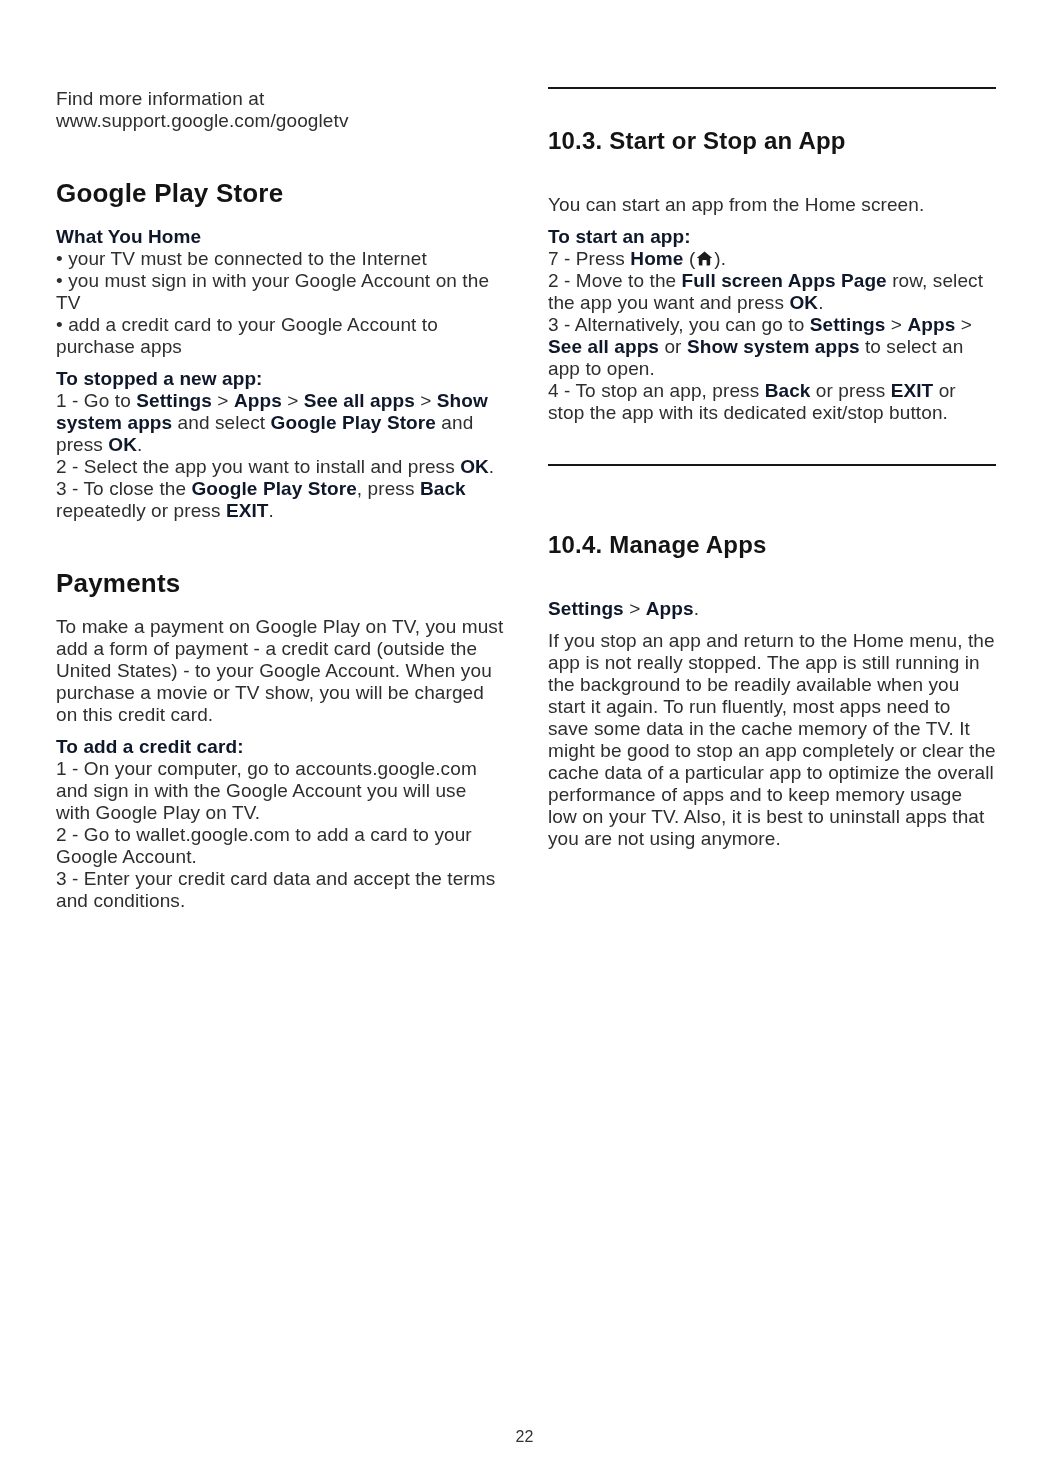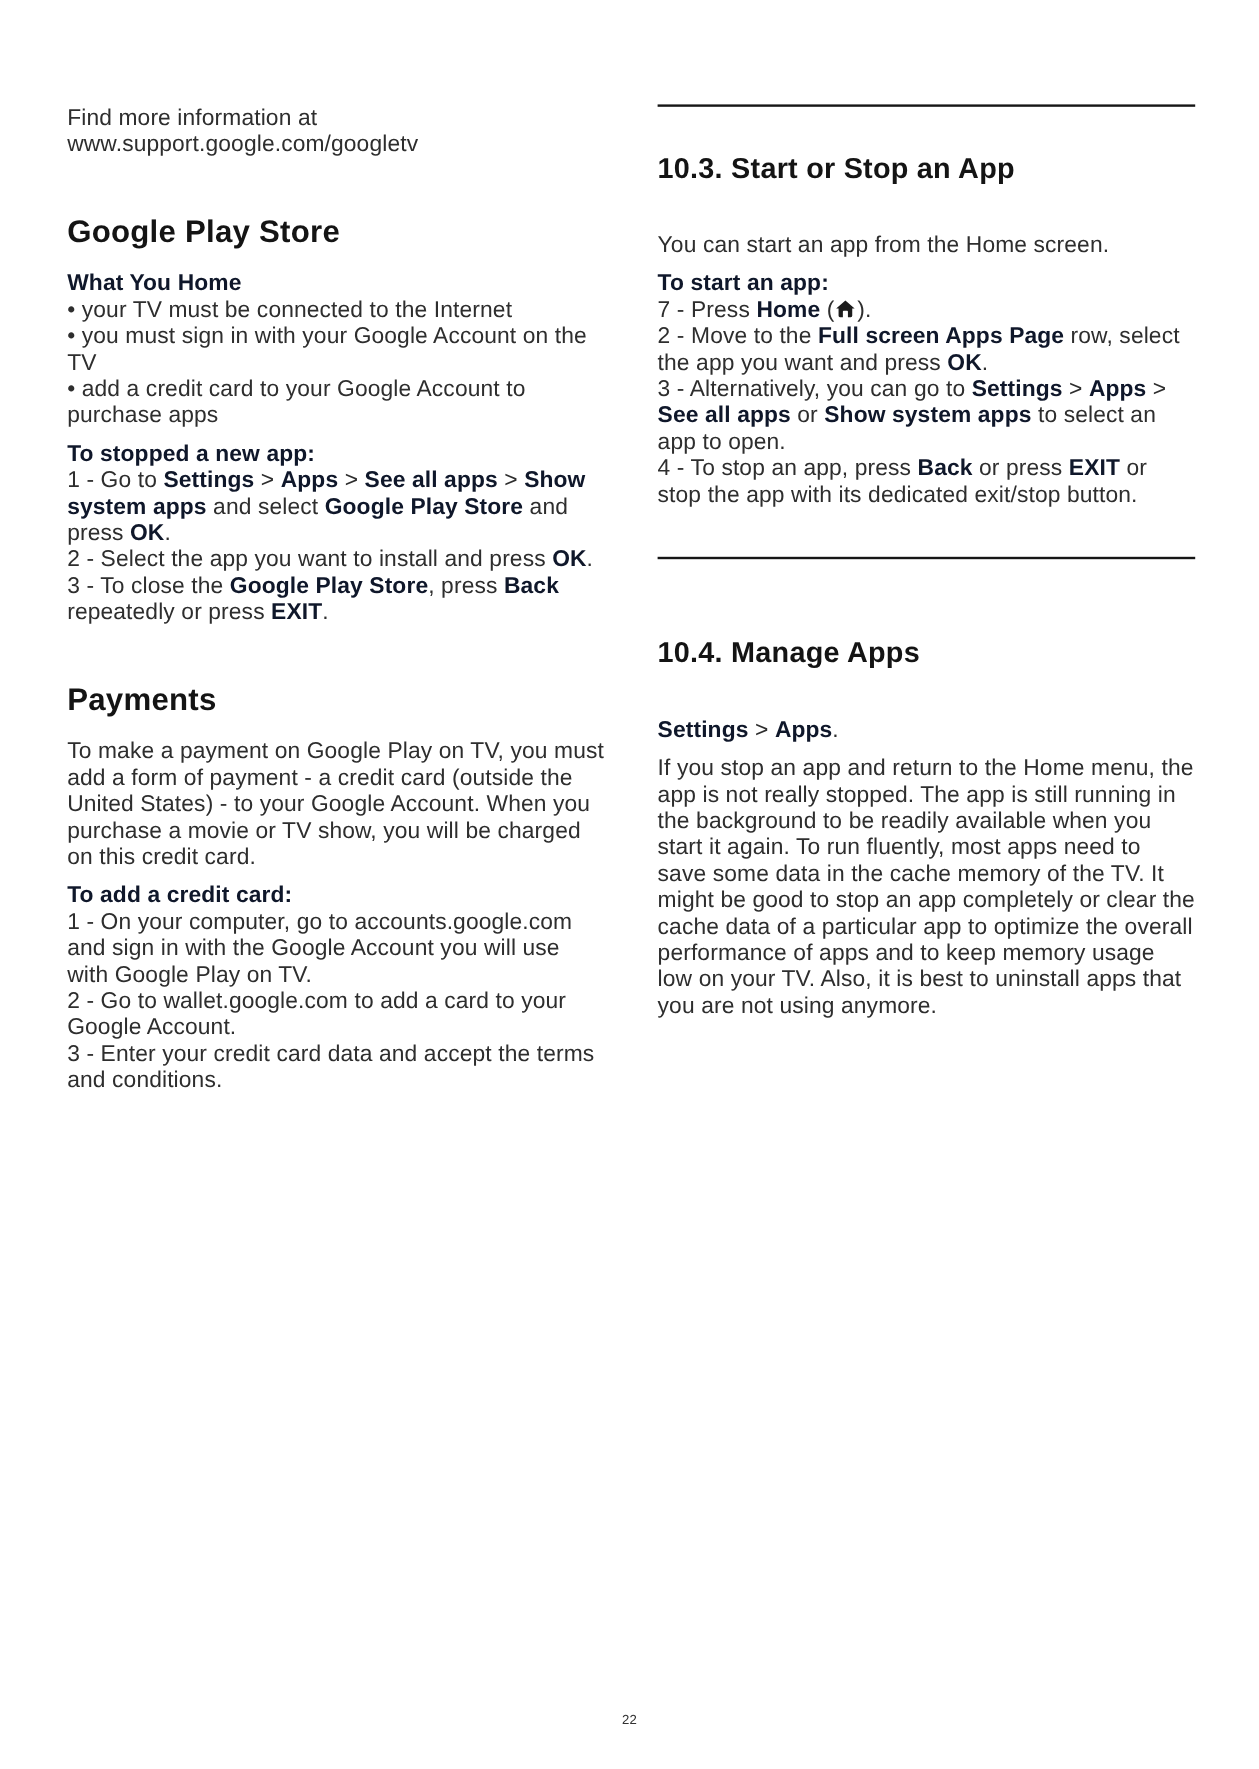--- a/index.html
+++ b/index.html
@@ -38,21 +38,21 @@
   hr.rule-mid{margin-top:40px;}
   .inline-icon{
     display:inline-block;
     width:17px;height:15px;
     vertical-align:-1px;
     margin:0 1px;
   }
   .inline-icon svg{display:block;width:100%;height:100%;}
   .footer{
     position:absolute;left:0;top:1428px;width:100%;
-    text-align:center;font-size:11px;color:#333;
+    text-align:center;font-size:16px;color:#333;
   }
 </style>
 </head>
 <body>
 
 <div class="page">
 
   <div class="col col-left">
     <p><span>Find more information at
 www.support.google.com/googletv</span></p>

